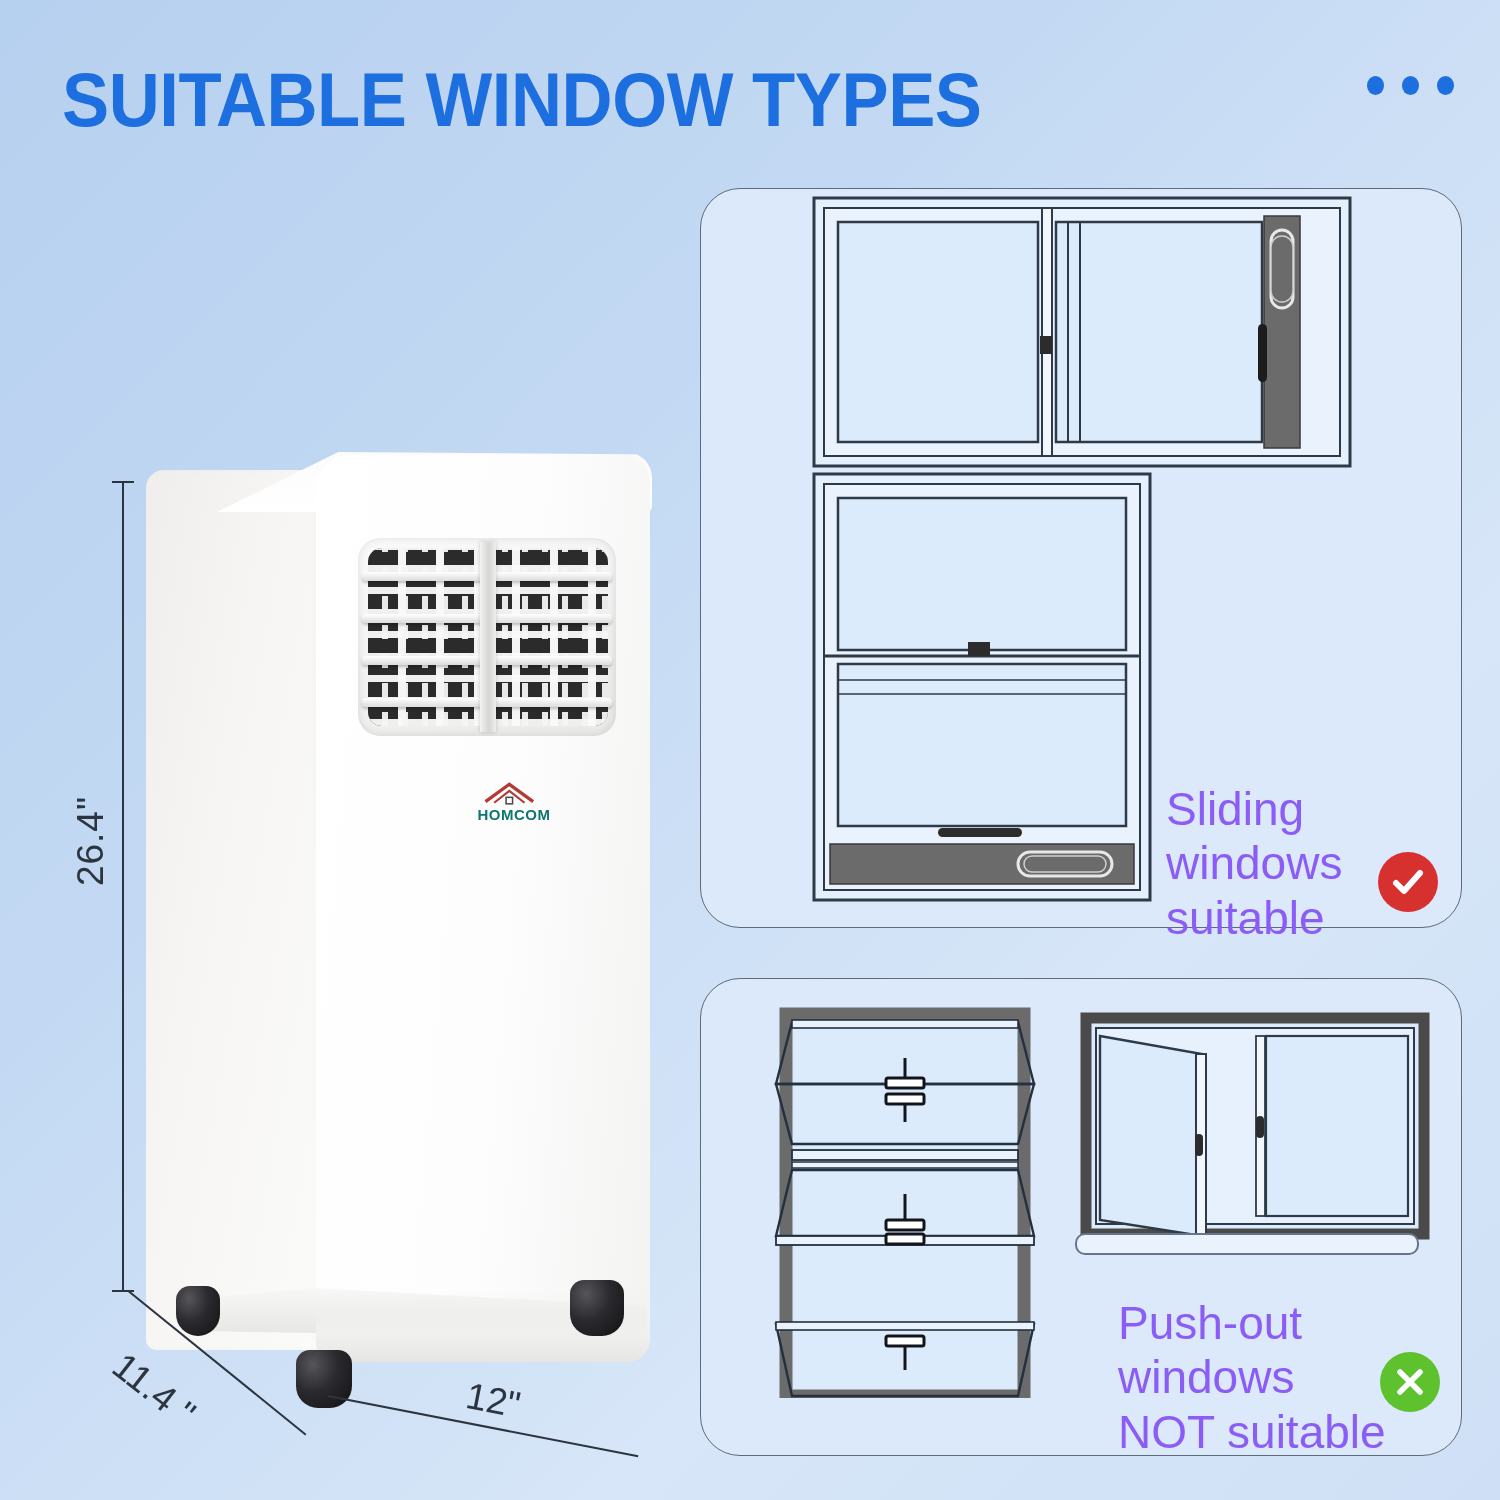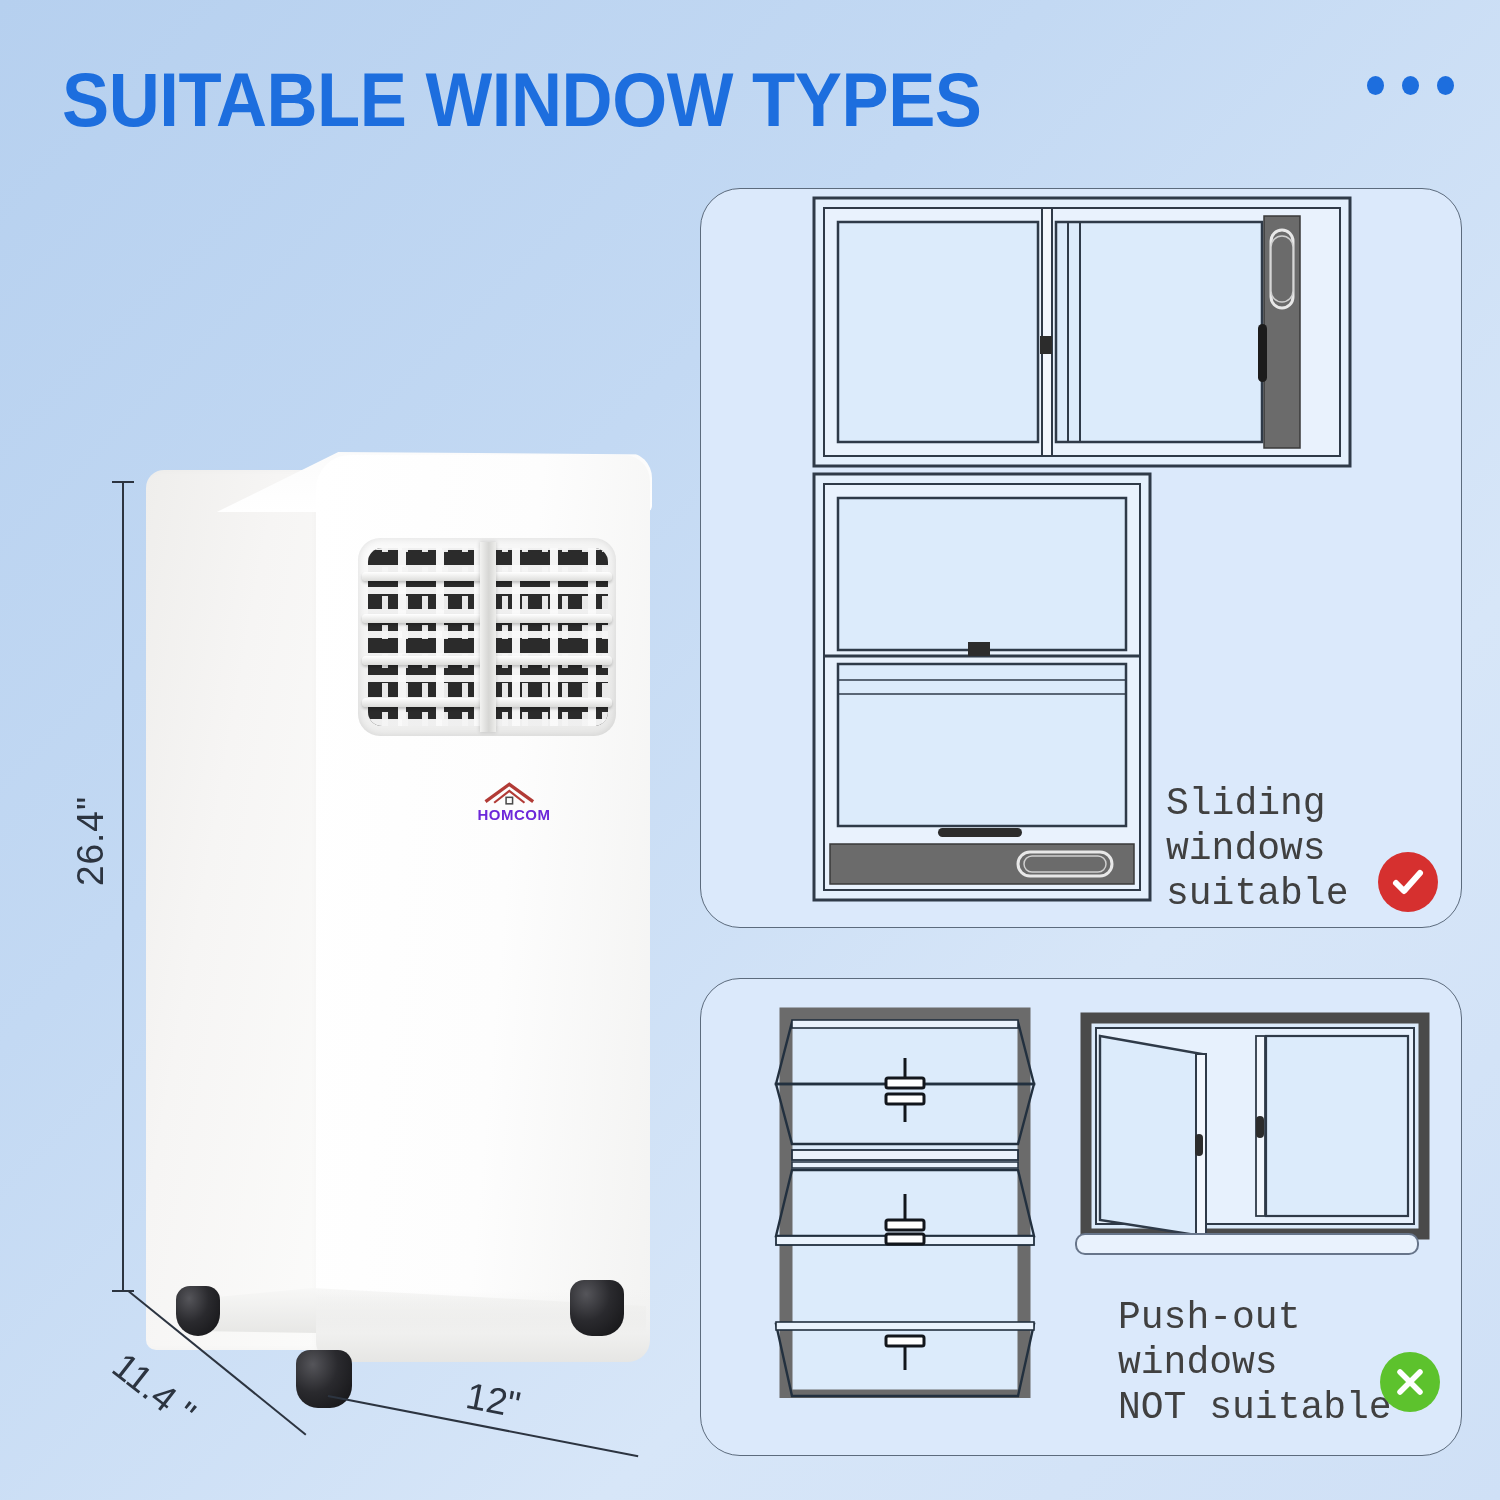--- a/index.html
+++ b/index.html
@@ -235,46 +235,46 @@
     box-shadow: 0 0 4px rgba(0,0,0,0.2);
   }
 
   
   #ac-logo {
     position: absolute;
     left: 466px;
     top: 780px;
     width: 96px;
     text-align: center;
-    color: #6d28d9;
+    color: #0f766e;
     font-size: 15px;
     font-weight: 700;
     letter-spacing: 0.5px;
     font-family: "Liberation Sans Narrow", "Liberation Sans", sans-serif;
   }
   #ac-logo .roof { display: block; height: 26px; }
 
   
   .panel {
     position: absolute;
     background: #dbe9fb;
     border: 1.4px solid #5c6b7d;
     border-radius: 40px;
     box-sizing: border-box;
   }
   #panel-suitable   { left: 700px; top: 188px; width: 762px; height: 740px; }
   #panel-unsuitable { left: 700px; top: 978px; width: 762px; height: 478px; }
 
   .panel-caption {
     position: absolute;
-    color: #404040;
-    font-size: 38px;
+    color: #8b5cf6;
+    font-size: 46px;
     line-height: 1.18;
     white-space: pre-line;
-    font-family: Liberation Mono, monospace;
+    font-family: Liberation Sans, sans-serif;
   }
   #caption-suitable   { left: 1166px; top: 782px; width: 300px; }
   #caption-unsuitable { left: 1088px; top: 1296px; width: 330px; margin-left: 30px; }
 
   .badge {
     position: absolute;
     width: 60px;
     height: 60px;
     border-radius: 50%;
     display: flex;

